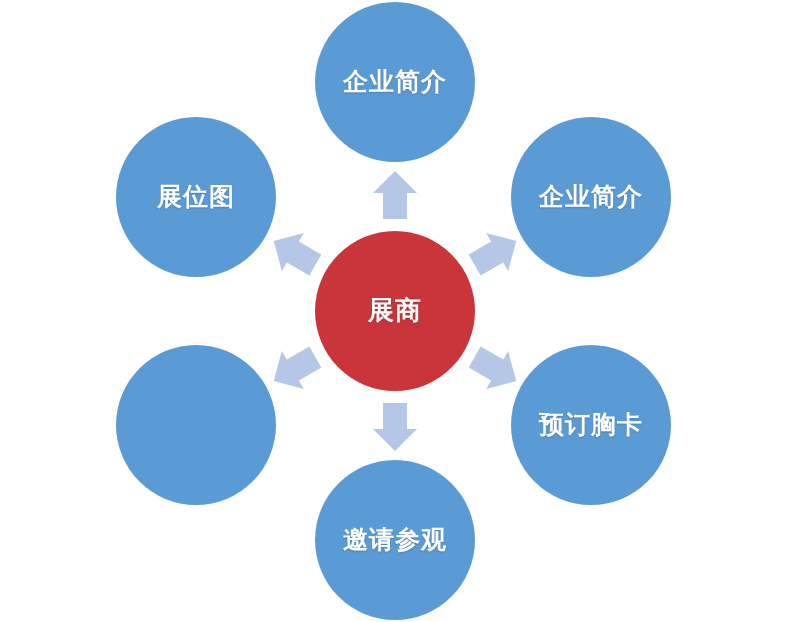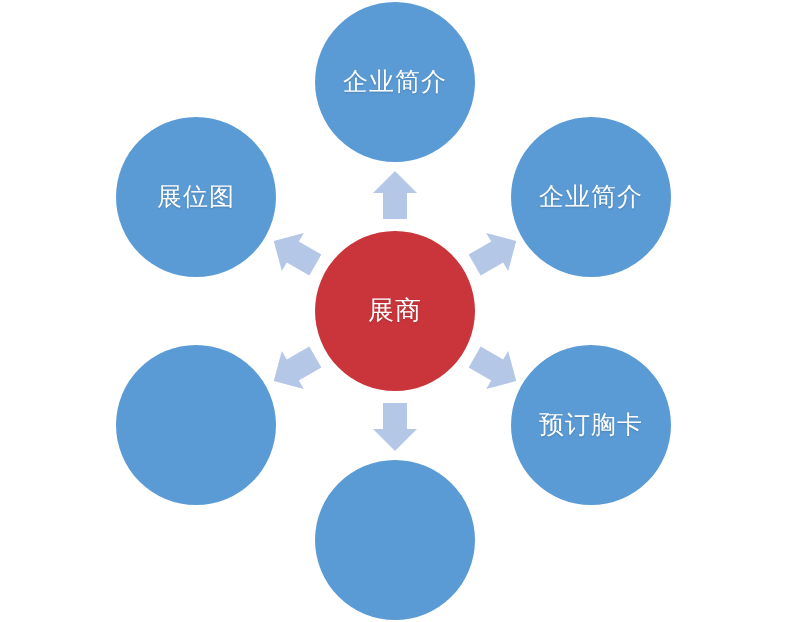--- a/index.html
+++ b/index.html
@@ -25,21 +25,21 @@
     width: 786px;
     height: 622px;
   }
   .node-label {
     position: absolute;
     display: flex;
     align-items: center;
     justify-content: center;
     text-align: center;
     color: #ffffff;
-    font-weight: normal;
+    font-weight: bold;
     letter-spacing: 1px;
     pointer-events: none;
     text-shadow: 0 1px 2px rgba(0,0,0,0.18);
   }
   .satellite-label {
     font-size: 25px;
     line-height: 1.25;
     width: 170px;
     height: 60px;
   }
@@ -93,20 +93,21 @@
 
     <circle cx="395" cy="311" r="80" fill="#C9353B"></circle>
   </svg>
 
   <div class="node-label satellite-label" style="left:310px; top:52px;">企业简介</div>
 
   <div class="node-label satellite-label" style="left:506px; top:167px;">企业简介</div>
 
   <div class="node-label satellite-label" style="left:506px; top:395px;">预订胸卡</div>
 
+  <div class="node-label satellite-label" style="left:310px; top:510px;">邀请参观</div>
 
 
   <div class="node-label satellite-label" style="left:111px; top:167px;">展位图</div>
 
   <div class="node-label center-label" style="left:310px; top:266px;gap:12px;">
     <span>展商</span>
   </div>
 
 </div>
 

